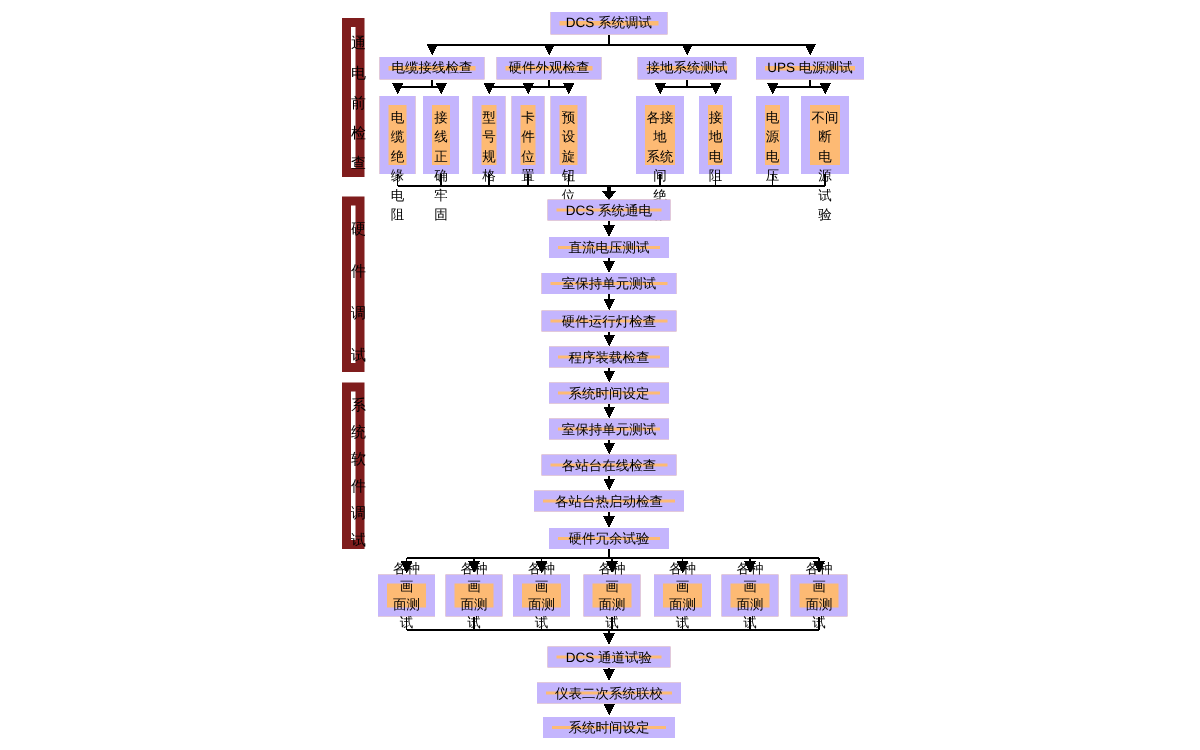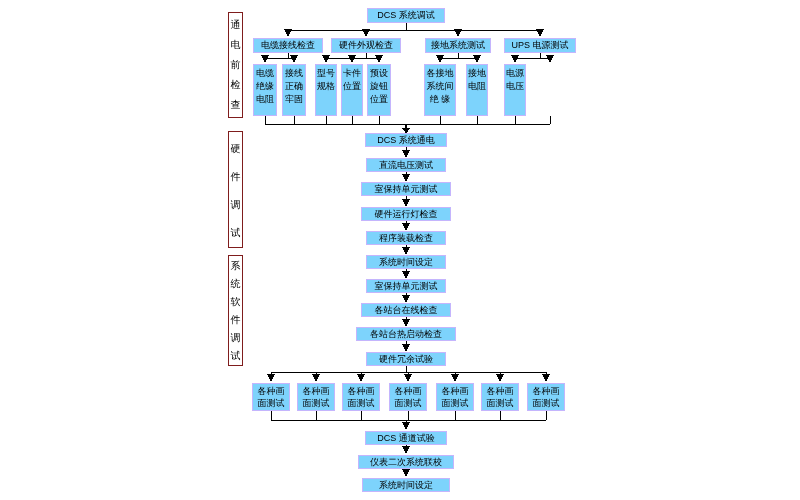--- a/index.html
+++ b/index.html
@@ -1,24 +1,24 @@
 <!DOCTYPE html>
 <html><head>
 <meta charset="utf-8">
 <style>
   html,body{margin:0;padding:0;background:#fff;}
   .wrap{position:relative;width:800px;height:500px;background:#fff;margin:0 auto;overflow:hidden;
         font-family:"Liberation Sans","DejaVu Sans",sans-serif;}
   svg.lines{position:absolute;left:0;top:0;}
-  .box{position:absolute;box-sizing:border-box;border:1px solid #c4b5fd;background:#7dd3fc;color:#000;
+  .box{position:absolute;box-sizing:border-box;border:6px solid #c4b5fd;background:#fdba74;color:#000;
        font-size:9px;line-height:11px;display:flex;align-items:center;justify-content:center;
        text-align:center;white-space:pre-line;}
   .sub{align-items:flex-start;padding-top:2px;line-height:13px;}
   .st{line-height:12px;}
-  .vsec{position:absolute;box-sizing:border-box;border:1px solid #7f1d1d;background:#fff;color:#000;
+  .vsec{position:absolute;box-sizing:border-box;border:6px solid #7f1d1d;background:#fff;color:#000;
         font-size:10px;text-align:center;word-break:break-all;white-space:normal;}
   .sec1{line-height:20px;padding-top:2px;}
   .sec2{line-height:28px;padding-top:3px;}
   .sec3{line-height:18px;padding-top:1px;}
   .sec4{line-height:19px;padding-top:1px;}
 </style>
 </head>
 <body>
 
 <div class="wrap">
@@ -128,20 +128,23 @@
   <div class="box sub" style="left:367px;top:64px;width:24px;height:52px">预设
 旋钮
 位置</div>
   <div class="box sub" style="left:424px;top:64px;width:32px;height:52px">各接地
 系统间
 绝 缘</div>
   <div class="box sub" style="left:466px;top:64px;width:22px;height:52px">接地
 电阻</div>
   <div class="box sub" style="left:504px;top:64px;width:22px;height:52px">电源
 电压</div>
+  <div class="box sub" style="left:534px;top:64px;width:32px;height:52px">不间断
+电 源
+试 验</div>
 
   <div class="box" style="left:365px;top:133px;width:82px;height:14px">DCS 系统通电</div>
   <div class="box" style="left:366px;top:158px;width:80px;height:14px">直流电压测试</div>
   <div class="box" style="left:361px;top:182px;width:90px;height:14px">室保持单元测试</div>
   <div class="box" style="left:361px;top:207px;width:90px;height:14px">硬件运行灯检查</div>
   <div class="box" style="left:366px;top:231px;width:80px;height:14px">程序装载检查</div>
 
   <div class="box" style="left:366px;top:255px;width:80px;height:14px">系统时间设定</div>
   <div class="box" style="left:366px;top:279px;width:80px;height:14px">室保持单元测试</div>
   <div class="box" style="left:361px;top:303px;width:90px;height:14px">各站台在线检查</div>

